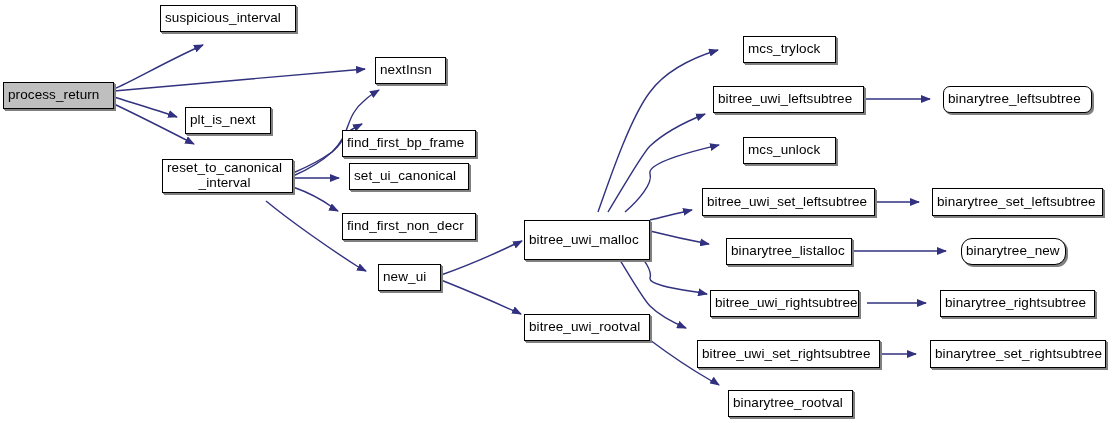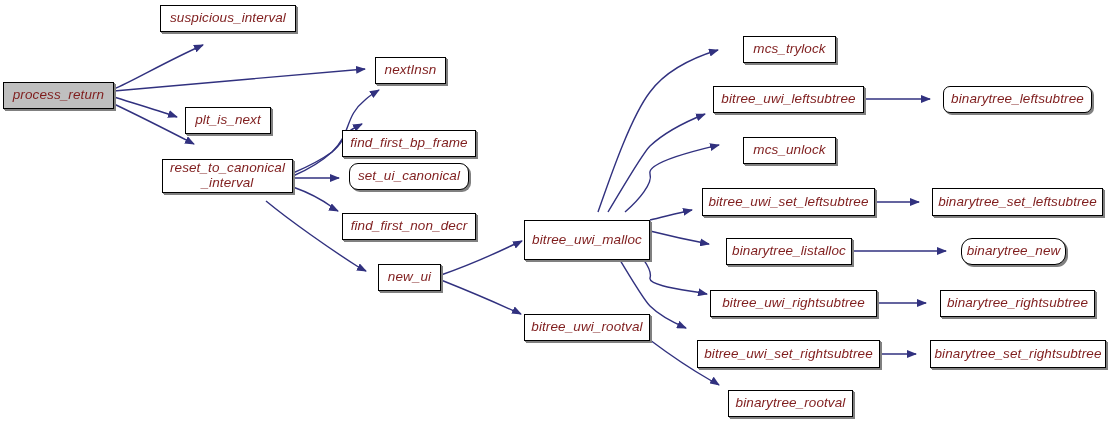--- a/index.html
+++ b/index.html
@@ -21,32 +21,30 @@
     top: 0;
     width: 1112px;
     height: 423px;
     pointer-events: none;
   }
   .node {
     position: absolute;
     box-sizing: border-box;
     display: flex;
     align-items: center;
-    justify-content: center;
     text-align: center;
     background: #ffffff;
     border: 1px solid #000000;
     box-shadow: 1px 1px 0 0 #808080, 2px 2px 0 0 #808080;
-    color: #7f1d1d;
+    color: #000000;
     font-size: 13.5px;
     line-height: 1.08;
     letter-spacing: 0.1px;
     white-space: pre-line;
     z-index: 2;
-    font-style: italic;
   }
   .node.current {
     background: #bfbfbf;
   }
   .node-label {
     display: block;
     padding: 0 4px;
   }
 </style>
 </head>
@@ -89,31 +87,31 @@
   </svg>
 
   <div id="nodes-group">
       <div class="node current" style="left: 3px; top: 82px; width: 111px; height: 27px;"><span class="node-label">process_return</span></div>
       <div class="node" style="left: 160px; top: 5px; width: 136px; height: 27px;"><span class="node-label">suspicious_interval</span></div>
       <div class="node" style="left: 185px; top: 107px; width: 86px; height: 27px;"><span class="node-label">plt_is_next</span></div>
       <div class="node" style="left: 162px; top: 159px; width: 131px; height: 34px;"><span class="node-label">reset_to_canonical
 _interval</span></div>
       <div class="node" style="left: 375px; top: 57px; width: 71px; height: 27px;"><span class="node-label">nextInsn</span></div>
       <div class="node" style="left: 342px; top: 112px; width: 134px; height: 27px; margin-top: 18px;"><span class="node-label">find_first_bp_frame</span></div>
-      <div class="node" style="left: 349px; top: 163px; width: 120px; height: 27px; border-radius: 9px;"><span class="node-label">set_ui_canonical</span></div>
+      <div class="node" style="left: 349px; top: 163px; width: 120px; height: 27px;"><span class="node-label">set_ui_canonical</span></div>
       <div class="node" style="left: 342px; top: 213px; width: 134px; height: 27px;"><span class="node-label">find_first_non_decr</span></div>
       <div class="node" style="left: 378px; top: 264px; width: 63px; height: 27px;"><span class="node-label">new_ui</span></div>
       <div class="node" style="left: 524px; top: 212px; width: 126px; height: 40px; margin-top: 8px;"><span class="node-label">bitree_uwi_malloc</span></div>
       <div class="node" style="left: 524px; top: 314px; width: 126px; height: 27px;"><span class="node-label">bitree_uwi_rootval</span></div>
       <div class="node" style="left: 743px; top: 36px; width: 93px; height: 27px;"><span class="node-label">mcs_trylock</span></div>
       <div class="node" style="left: 713px; top: 86px; width: 151px; height: 27px;"><span class="node-label">bitree_uwi_leftsubtree</span></div>
       <div class="node" style="left: 743px; top: 137px; width: 93px; height: 27px;"><span class="node-label">mcs_unlock</span></div>
       <div class="node" style="left: 702px; top: 188px; width: 173px; height: 28px;"><span class="node-label">bitree_uwi_set_leftsubtree</span></div>
       <div class="node" style="left: 726px; top: 238px; width: 126px; height: 27px;"><span class="node-label">binarytree_listalloc</span></div>
-      <div class="node" style="left: 710px; top: 290px; width: 167px; height: 27px;"><span class="node-label">bitree_uwi_rightsubtree</span></div>
+      <div class="node" style="left: 710px; top: 290px; width: 149px; height: 27px;"><span class="node-label">bitree_uwi_rightsubtree</span></div>
       <div class="node" style="left: 697px; top: 340px; width: 183px; height: 28px;"><span class="node-label">bitree_uwi_set_rightsubtree</span></div>
       <div class="node" style="left: 728px; top: 390px; width: 125px; height: 27px;"><span class="node-label">binarytree_rootval</span></div>
       <div class="node" style="left: 943px; top: 86px; width: 149px; height: 27px; border-radius: 7px;"><span class="node-label">binarytree_leftsubtree</span></div>
       <div class="node" style="left: 932px; top: 188px; width: 171px; height: 28px;"><span class="node-label">binarytree_set_leftsubtree</span></div>
       <div class="node" style="left: 961px; top: 238px; width: 105px; height: 27px; border-radius: 11px;"><span class="node-label">binarytree_new</span></div>
       <div class="node" style="left: 940px; top: 290px; width: 155px; height: 27px;"><span class="node-label">binarytree_rightsubtree</span></div>
       <div class="node" style="left: 930px; top: 340px; width: 176px; height: 28px;"><span class="node-label">binarytree_set_rightsubtree</span></div>
     </div>
 
 </div>

